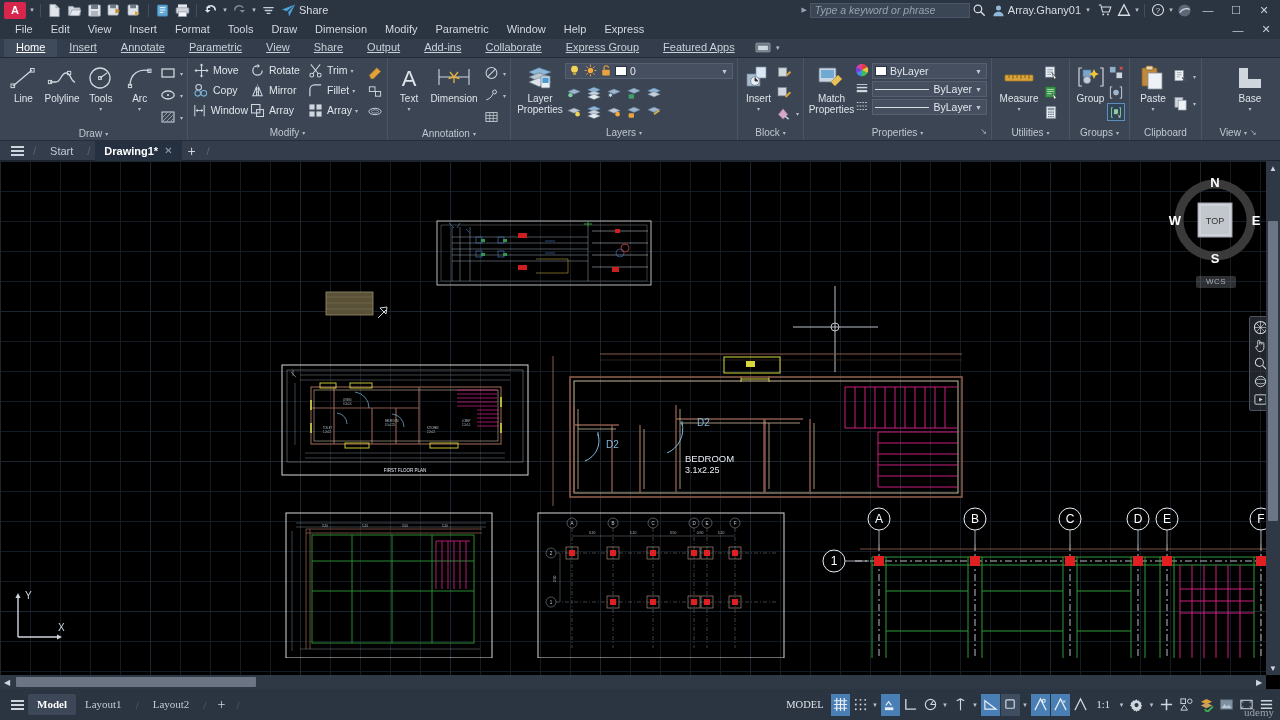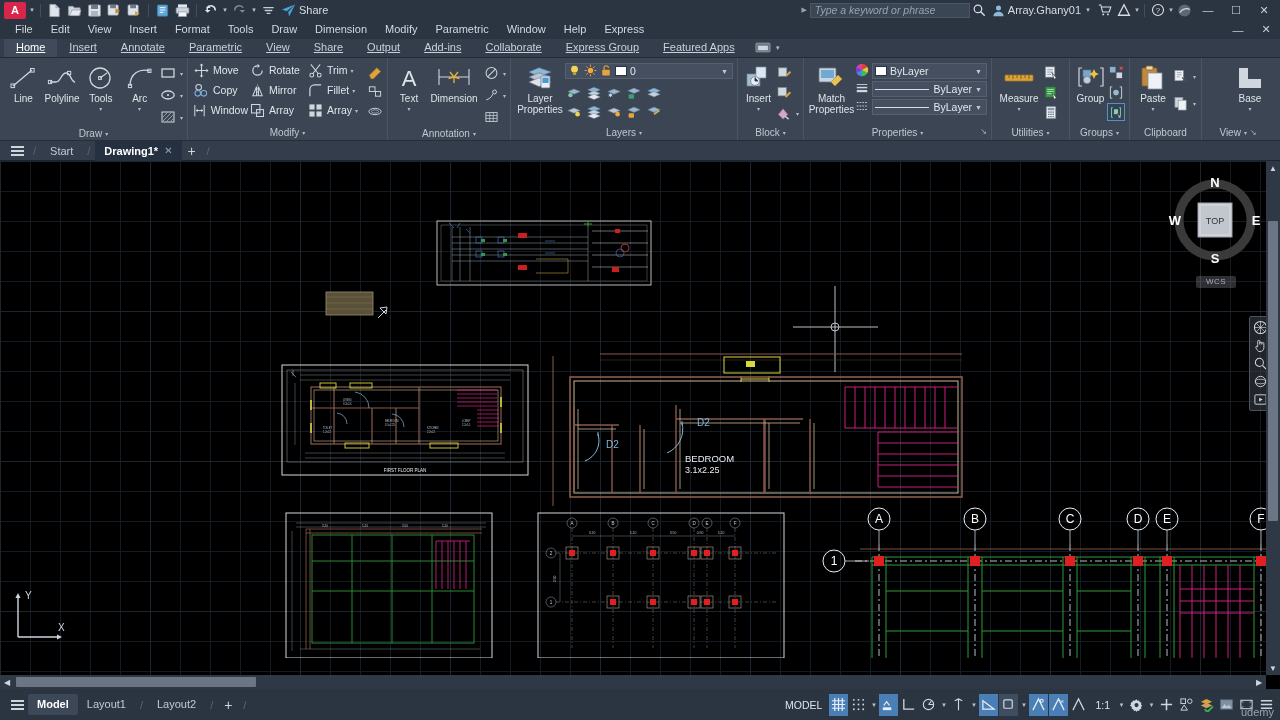--- a/index.html
+++ b/index.html
@@ -135,21 +135,21 @@
   .hscroll { position:absolute; left:0; bottom:0; right:14px; height:14px; background:#2f3845;
              display:flex; align-items:center; }
   .hscroll .thumb { position:absolute; left:16px; width:240px; height:10px; background:#6c7584;
                     border-radius:1px; top:2px;}
   .vscroll { position:absolute; right:0; top:0; bottom:14px; width:14px; background:#2f3845; }
   .vscroll .thumb { position:absolute; top:60px; height:300px; width:10px; left:2px; background:#6c7584;
                     border-radius:1px;}
   .sb-arrow { color:#d0d6de; font-size:8px; display:flex; align-items:center; justify-content:center; }
 
   
-  .statusbar { height:31px; background:#2b3441; display:flex; align-items:center; }
+  .statusbar { height:31px; background:#2b3441; display:flex; align-items:center;font-family:Liberation Serif, serif; }
   .sb-left { display:flex; align-items:center; padding-left:6px; gap:0; }
   .ltab { padding:0 9px; height:21px; line-height:21px; font-size:11px; color:#c3cad4; }
   .ltab.active { background:#3c4757; color:#fff; font-weight:bold; border-radius:2px;}
   .sb-right { margin-left:auto; display:flex; align-items:center; padding-right:4px; gap:1px;}
   .sbi { height:22px; min-width:19px; display:flex; align-items:center; justify-content:center;
          color:#d2d8e0; font-size:10.5px; padding:0 2px;}
   .sbi.on { background:#4a7fb5; }
   .sbi.tog { background:#3e4d60; }
   .sb-caret { font-size:6px; color:#b8bfc9; width:9px; display:flex; align-items:center; justify-content:center;}
   .modelbtn { font-size:10.5px; color:#dfe4ea; padding:0 6px; }

